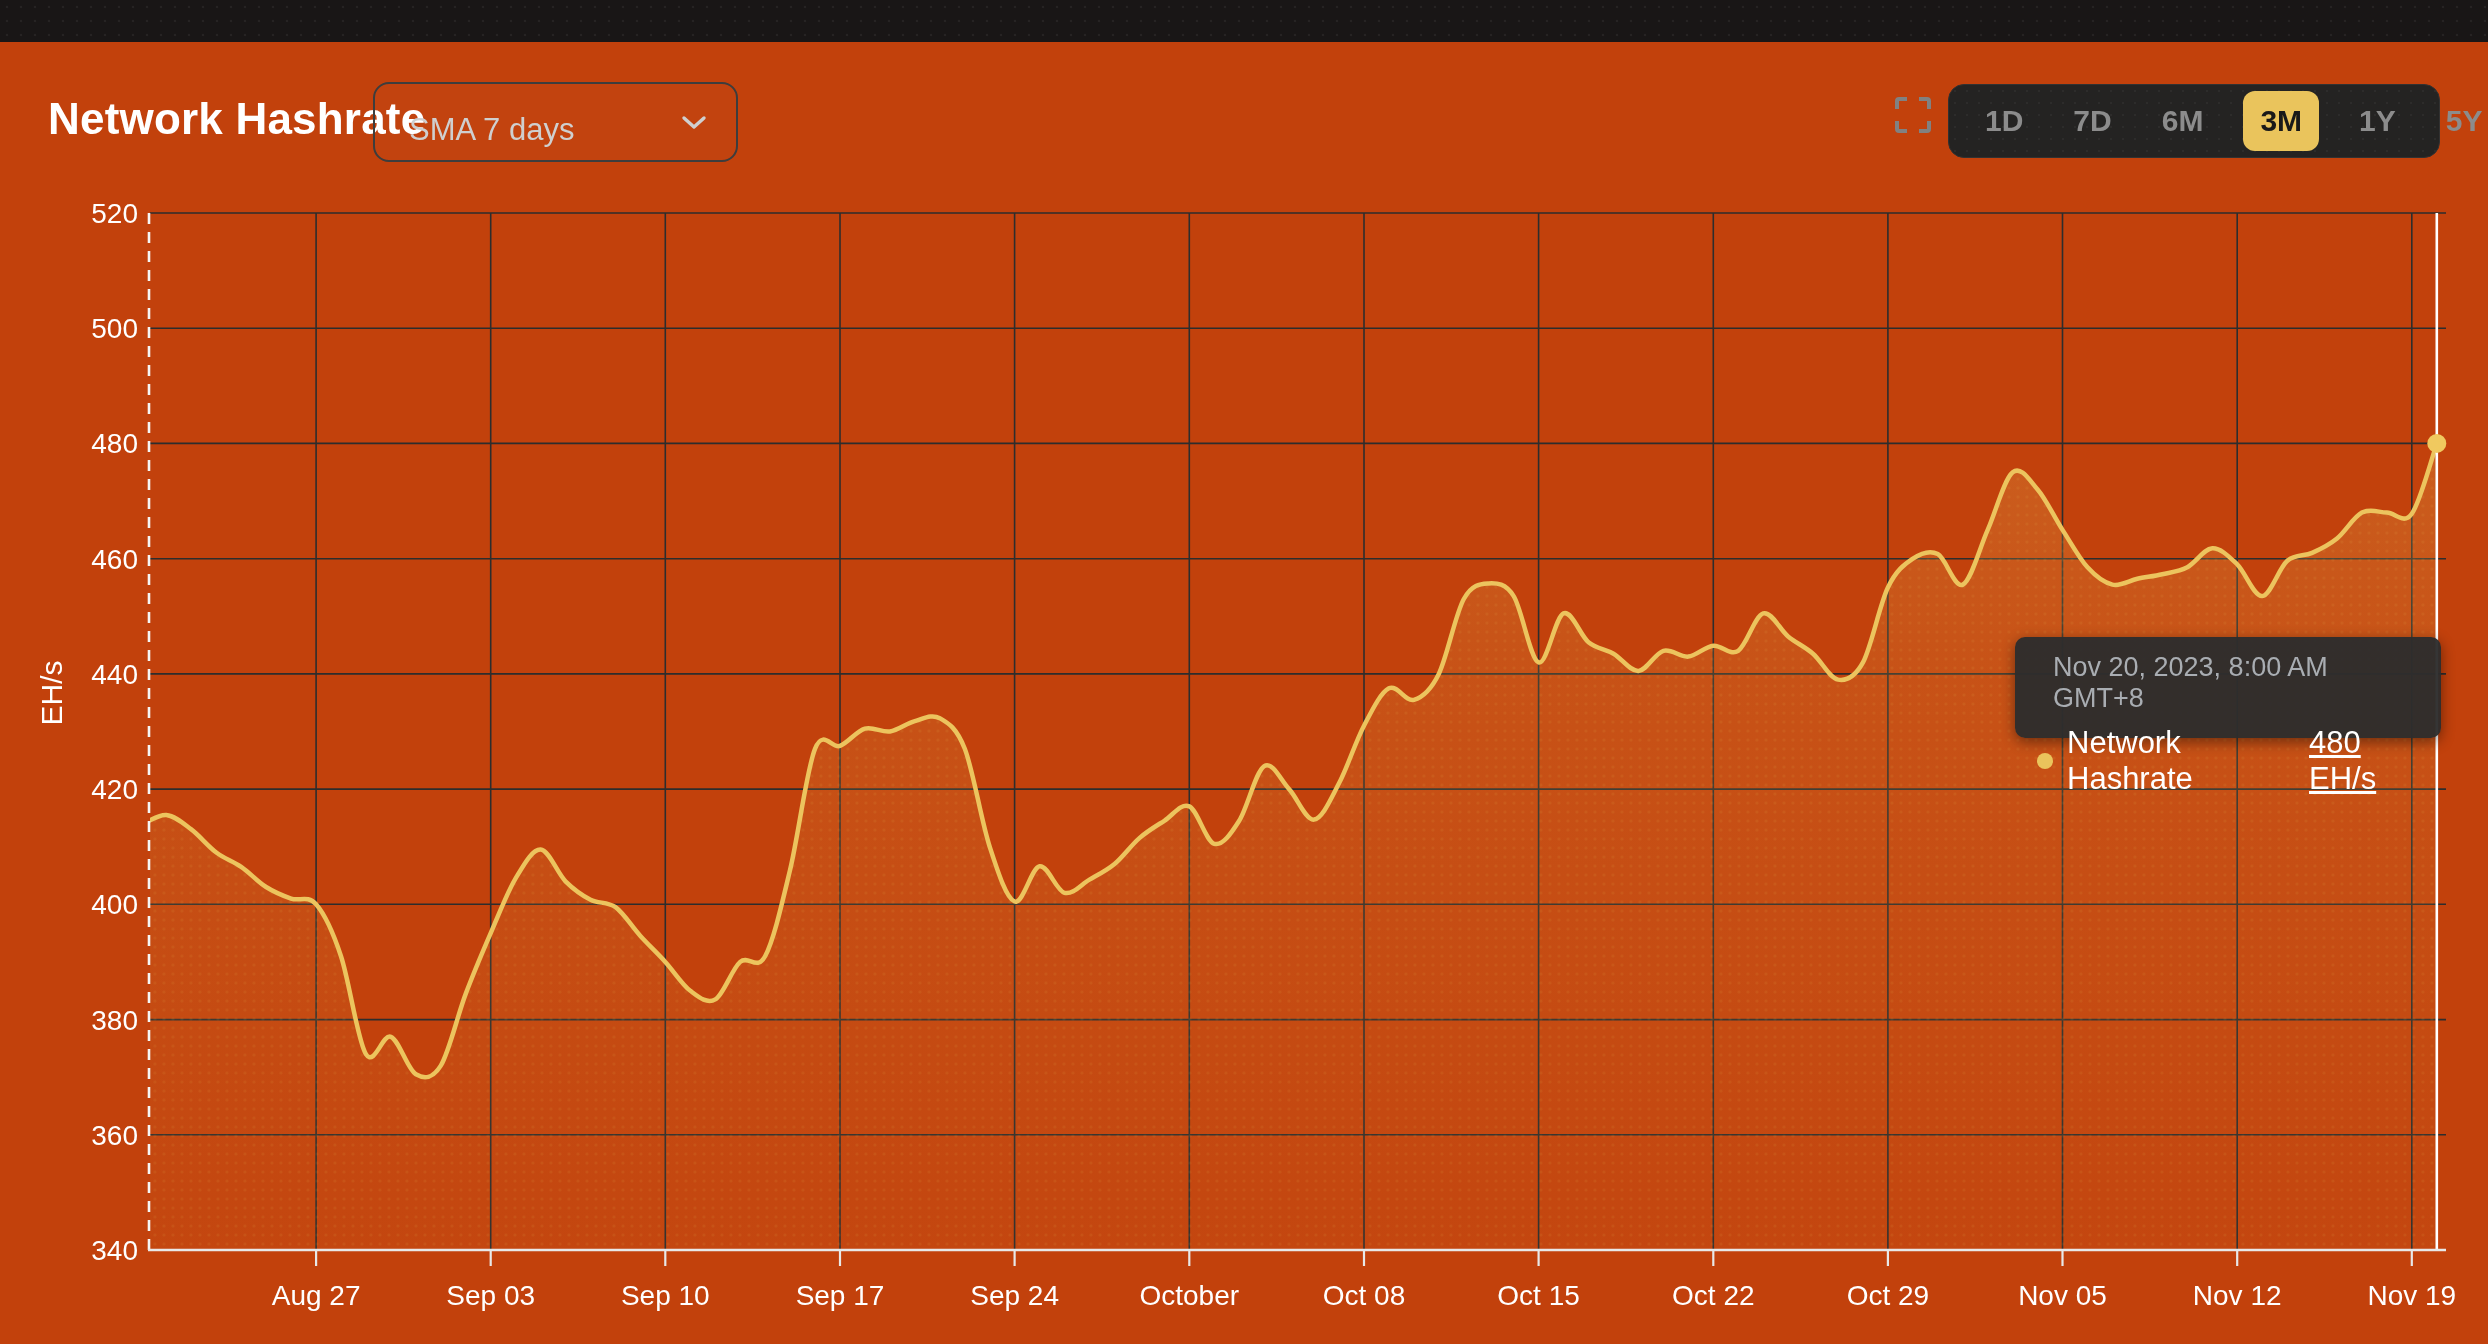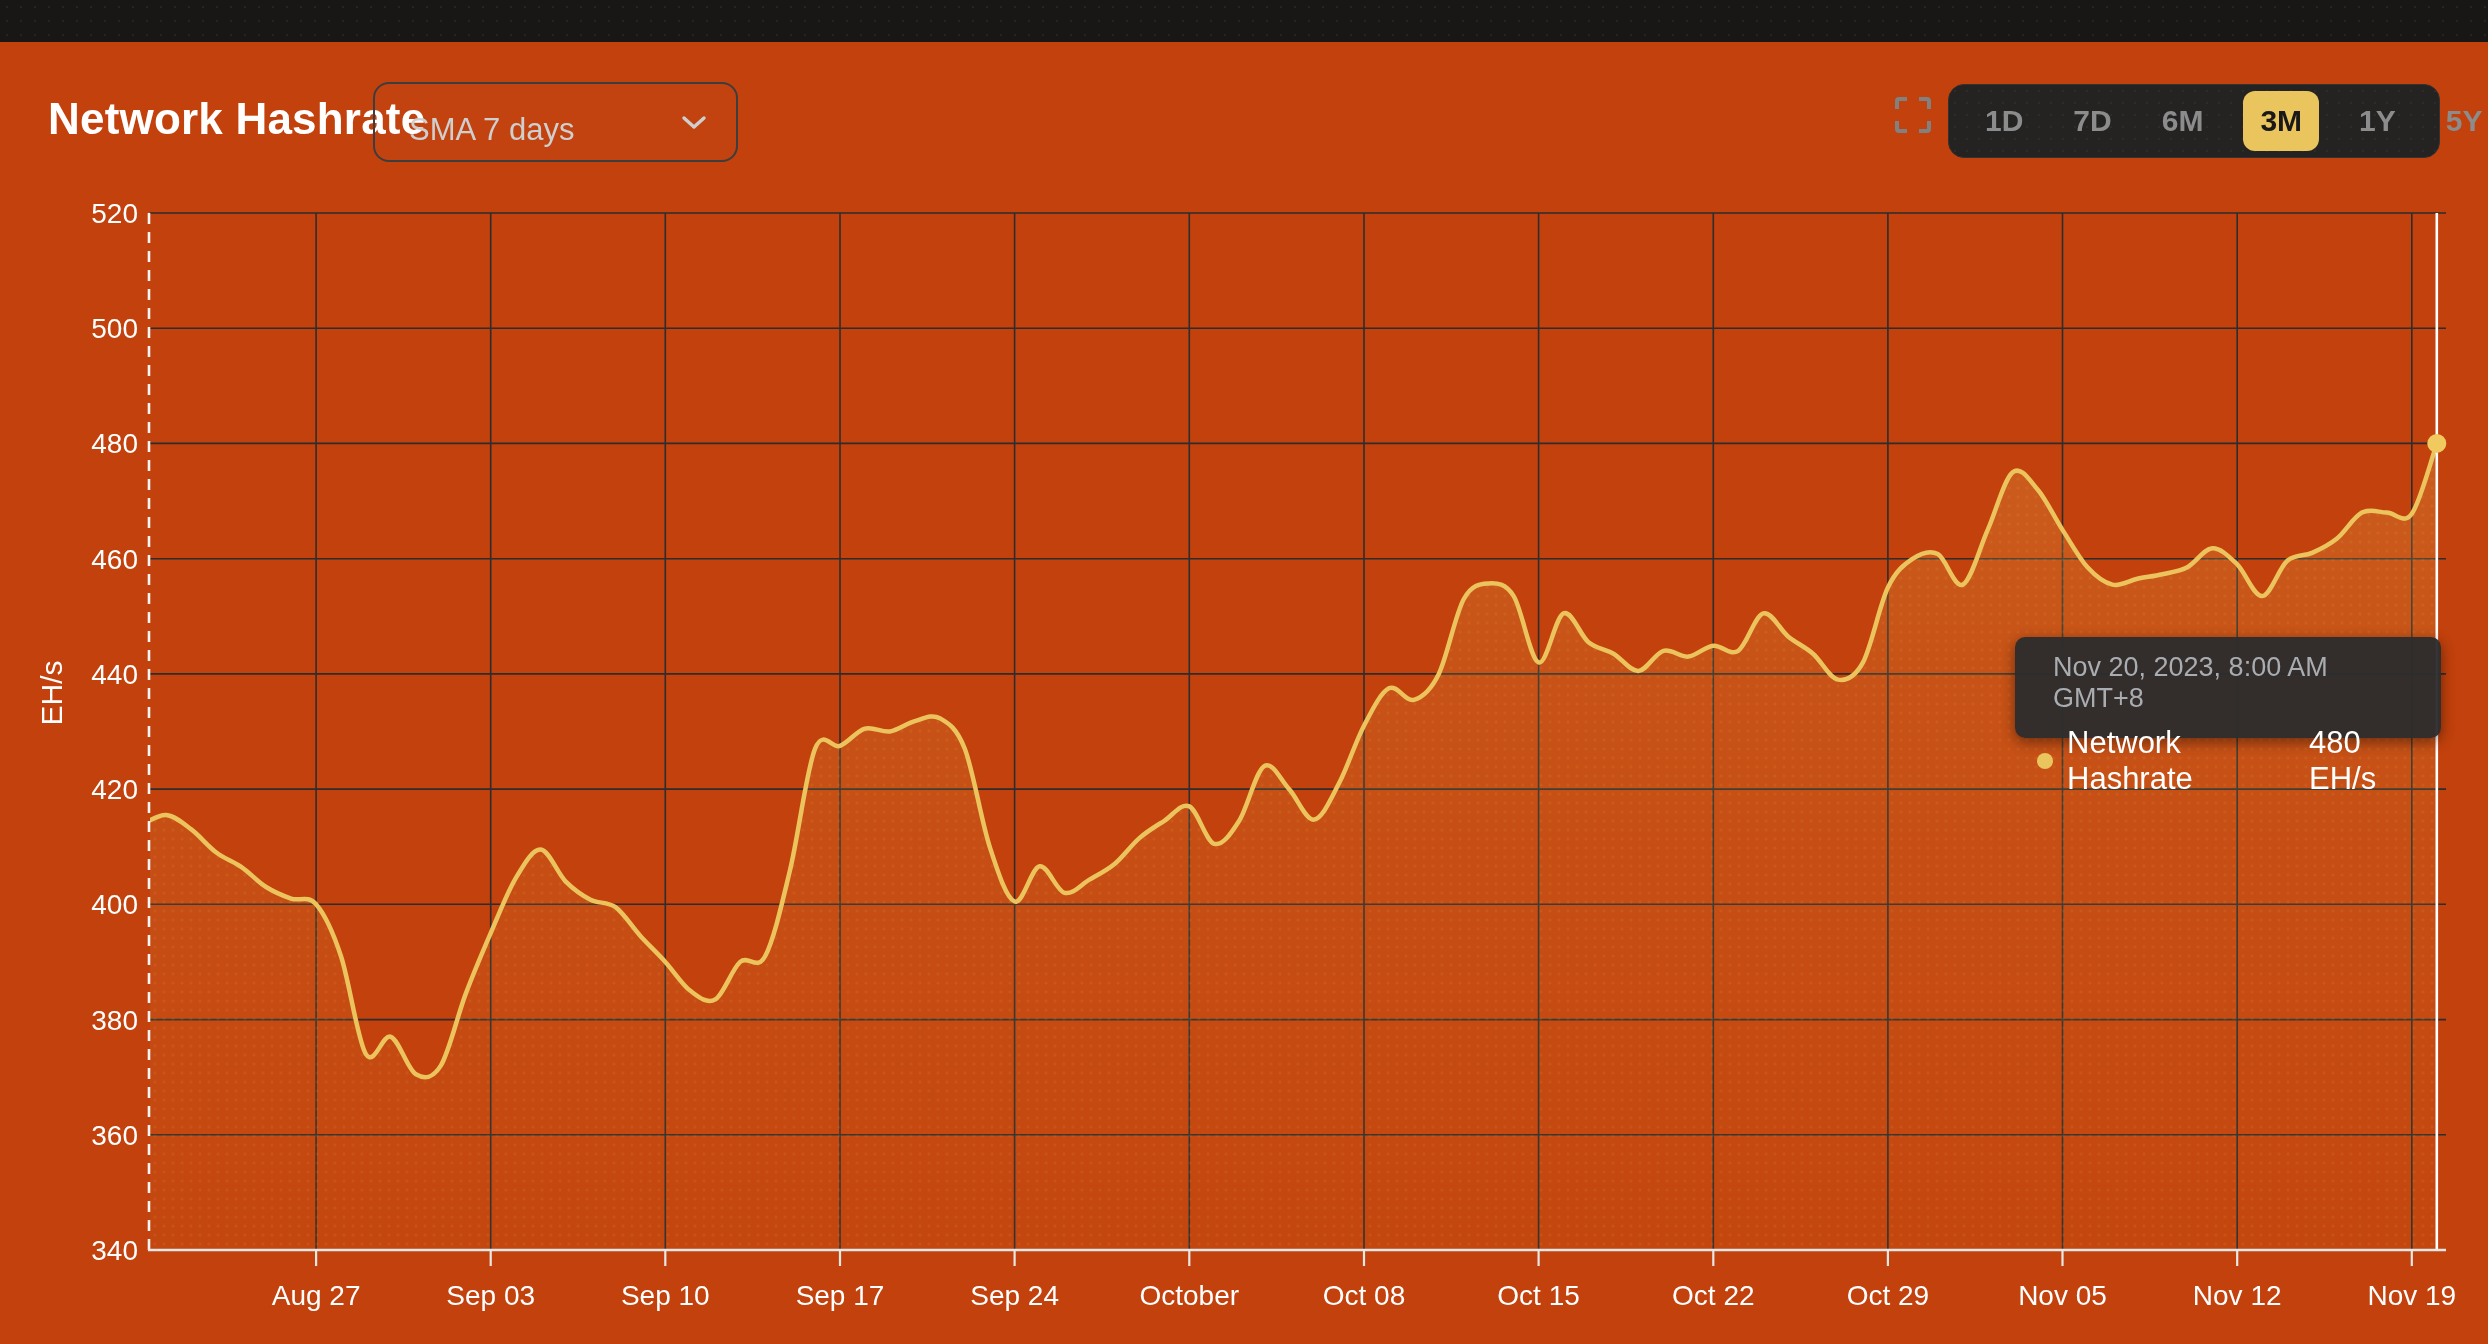--- a/index.html
+++ b/index.html
@@ -21,21 +21,21 @@
        box-sizing:border-box;padding:0 26px;gap:30px;}
   .segmented .rng{font-size:30px;font-weight:bold;color:#8c8c8c;padding:7px 10px;border-radius:12px;cursor:pointer;
        line-height:1;}
   .segmented .rng.active{background:#EAC45C;color:#191919;padding:15px 17px;}
   .chart-svg{position:absolute;left:0;top:0;}
   .tooltip{position:absolute;left:2015px;top:637px;width:426px;height:101px;background:rgba(45,45,45,0.96);
        border-radius:10px;box-sizing:border-box;padding:15px 22px 0 22px;box-shadow:0 4px 14px rgba(0,0,0,.45);}
   .tooltip .tdate{font-size:27px;color:#a9adb2;margin-left:16px;}
   .tooltip .trow{margin-top:11px;display:flex;align-items:center;font-size:31px;color:#ffffff;font-weight:500;}
   .tooltip .dot{width:16px;height:16px;border-radius:50%;background:#EAC45C;margin-right:14px;flex:0 0 auto;}
-  .tooltip .tval{margin-left:28px;}
+  .tooltip .tval{margin-left:28px;text-decoration:underline;}
 </style>
 </head>
 <body>
 
 <div class="app">
   <div class="topstrip"></div>
 
   <div class="page-title">Network Hashrate</div>
 
   <div class="sma-select">

